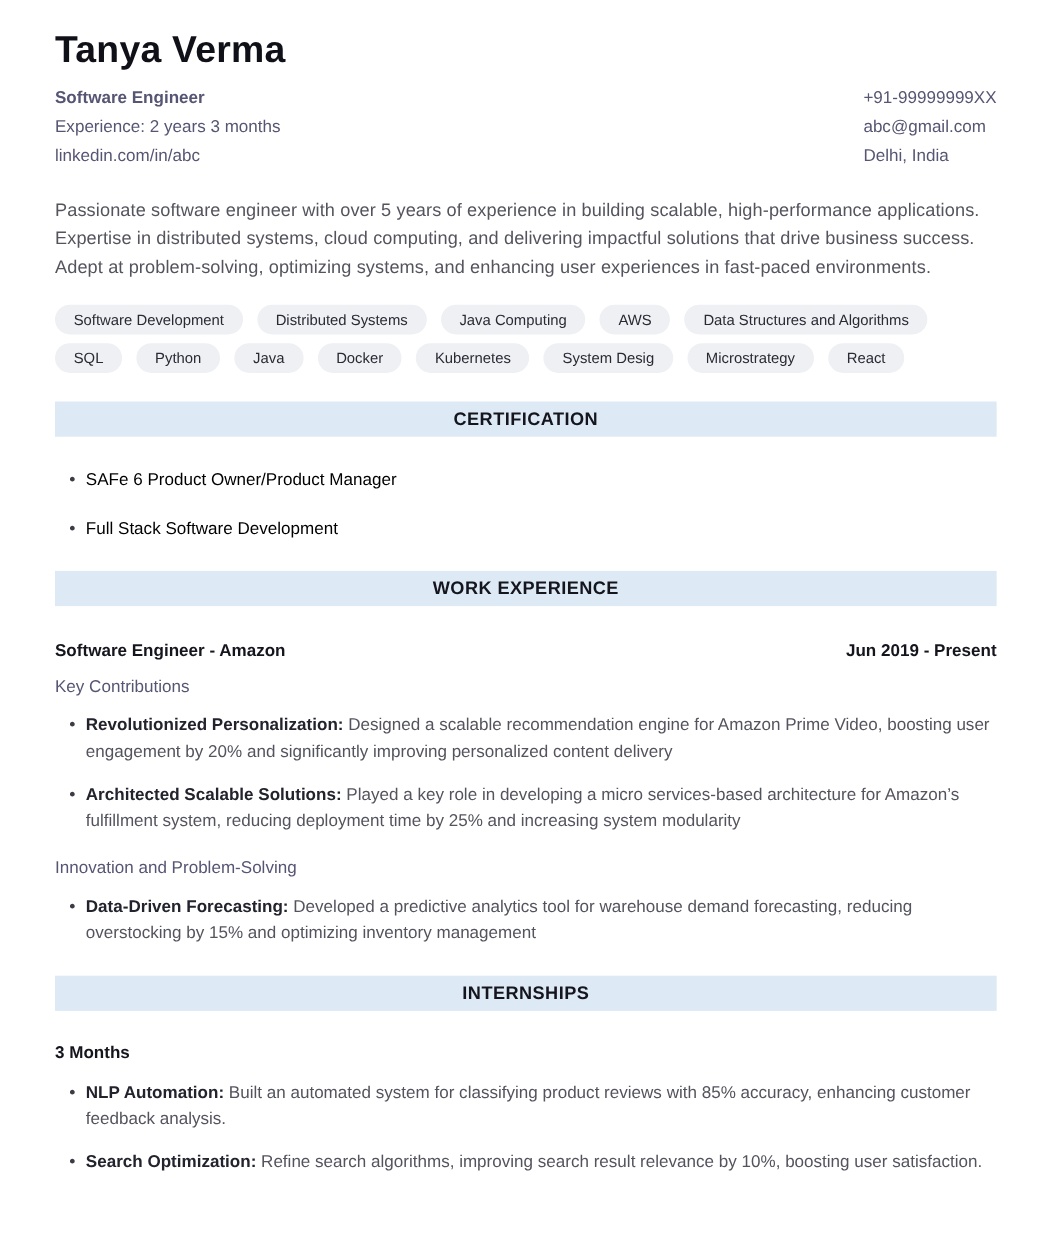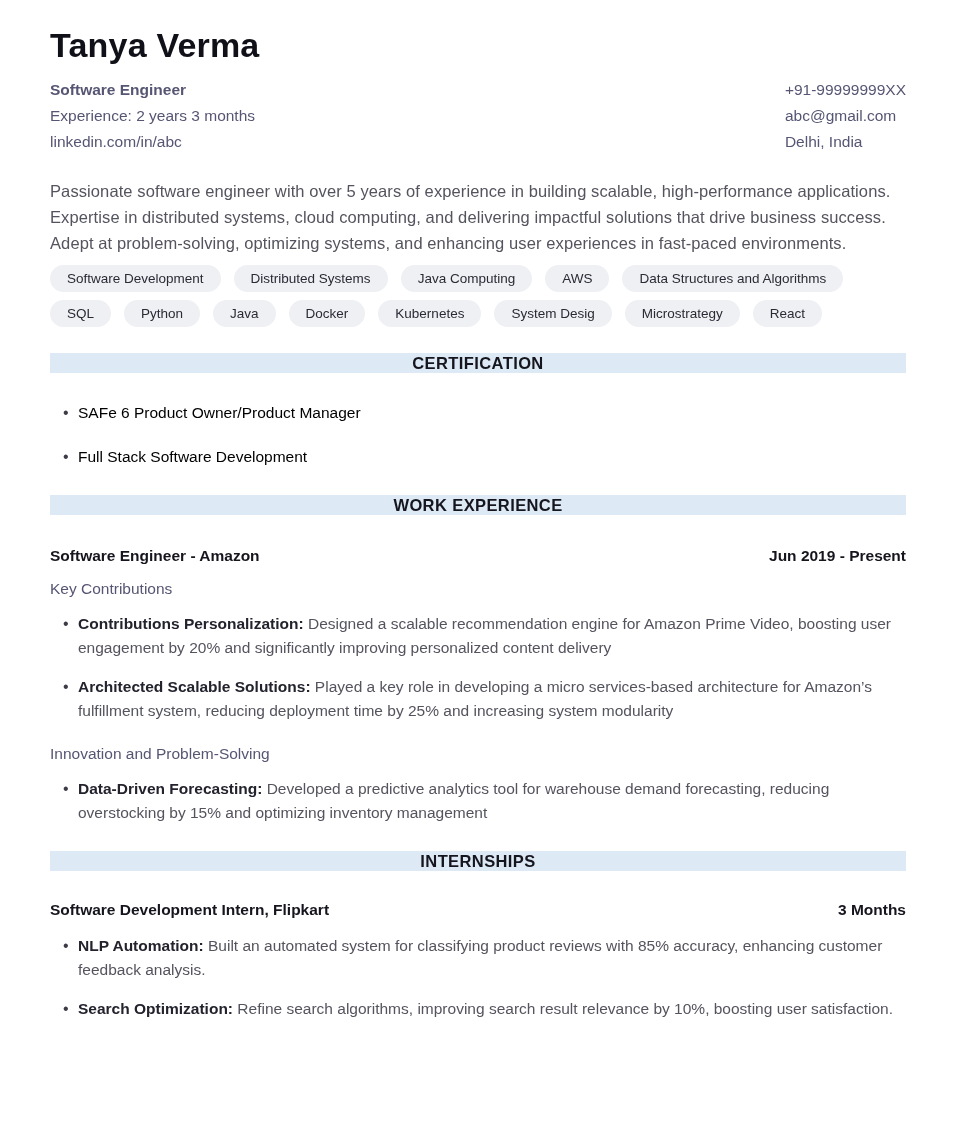--- a/index.html
+++ b/index.html
@@ -21,29 +21,29 @@
   .info-col.right { text-align: left; }
   .job-title-line { font-weight: 700; }
 
   
   .summary {
     margin-top: 23px; font-size: 16.5px; line-height: 26px;
     color: #54545e; letter-spacing: 0.1px;
   }
 
   
-  .chips { margin-top: 9px; display: flex; flex-wrap: wrap; gap: 8px 13px; }
+  .chips { margin-top: 21px; display: flex; flex-wrap: wrap; gap: 8px 13px; }
   .chip {
     background: #eef0f4; color: #2a2a35; font-size: 13.5px;
     padding: 6px 17px; border-radius: 15px; white-space: nowrap;
   }
 
   
   .banner {
-    margin-top: 26px; background: #dde9f5; height: 20px;
+    margin-top: 26px; background: #dde9f5; height: 32px;
     display: flex; align-items: center; justify-content: center;
   }
   .banner span {
     font-size: 16.5px; font-weight: 700; color: #15151e; letter-spacing: 0.4px;
   }
 
   
   ul.bullets { list-style: none; }
   ul.bullets li {
     position: relative; padding-left: 28px;
@@ -125,40 +125,39 @@
   </div>
 
   <div class="job-row">
     <span>Software Engineer - Amazon</span>
     <span>Jun 2019 - Present</span>
   </div>
 
   <div class="group-heading">Key Contributions</div>
   <ul class="bullets group-bullets">
     <li>
-      <span class="lead">Contributions Personalization:</span><span> Designed a scalable recommendation engine for Amazon Prime Video, boosting user engagement by 20% and significantly improving personalized content delivery</span>
+      <span class="lead">Revolutionized Personalization:</span><span> Designed a scalable recommendation engine for Amazon Prime Video, boosting user engagement by 20% and significantly improving personalized content delivery</span>
     </li>
     <li>
       <span class="lead">Architected Scalable Solutions:</span><span> Played a key role in developing a micro services-based architecture for Amazon’s fulfillment system, reducing deployment time by 25% and increasing system modularity</span>
     </li>
   </ul>
 
   <div class="group-heading" style="margin-top:22px;">Innovation and Problem-Solving</div>
   <ul class="bullets group-bullets">
     <li>
       <span class="lead">Data-Driven Forecasting:</span><span> Developed a predictive analytics tool for warehouse demand forecasting, reducing overstocking by 15% and optimizing inventory management</span>
     </li>
   </ul>
 
   <div class="banner">
     <span>INTERNSHIPS</span>
   </div>
 
   <div class="job-row tight">
-    <span>Software Development Intern, Flipkart</span>
     <span>3 Months</span>
   </div>
 
   <ul class="bullets intern-bullets">
     <li>
       <span class="lead">NLP Automation:</span><span> Built an automated system for classifying product reviews with 85% accuracy, enhancing customer feedback analysis.</span>
     </li>
     <li>
       <span class="lead">Search Optimization:</span><span> Refine search algorithms, improving search result relevance by 10%, boosting user satisfaction.</span>
     </li>

